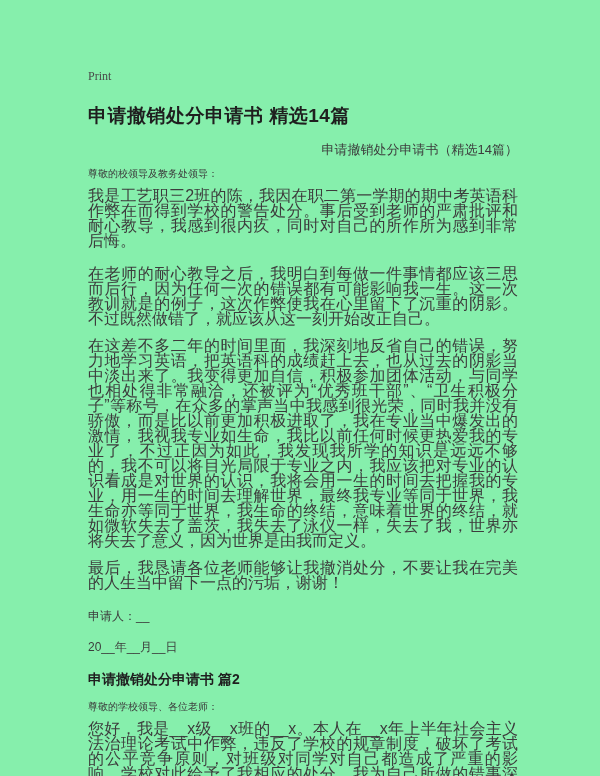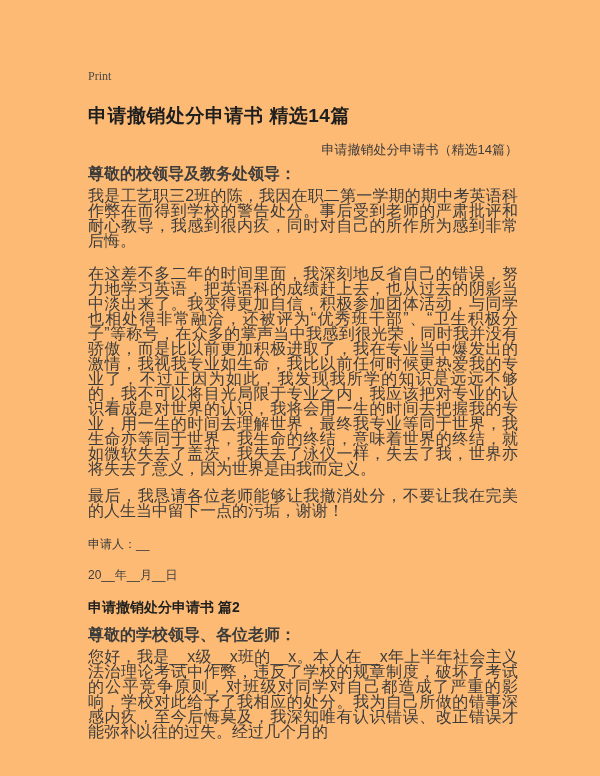--- a/index.html
+++ b/index.html
@@ -7,21 +7,21 @@
     width: 600px;
     height: 776px;
     background: #ffffff;
     font-family: "Liberation Sans", "DejaVu Sans", sans-serif;
     overflow: hidden;
   }
   .page {
     width: 600px;
     height: 776px;
     padding: 66px 82px 20px 88px;
-    background: #fdba74;
+    background: #86efac;
     color: #3c3c3c;
   }
   .print-link {
     display: inline-block;
     font-family: "Liberation Serif", "DejaVu Serif", serif;
     font-size: 12px;
     line-height: 14px;
     color: #4a4a4a;
     text-decoration: none;
     margin-bottom: 21px;
@@ -43,24 +43,23 @@
     text-align: right;
   }
   .sec-heading {
     font-size: 14px;
     line-height: 17px;
     font-weight: bold;
     color: #1f1f1f;
     margin-bottom: 11px;
   }
   .salutation {
-    font-size: 16px;
+    font-size: 10px;
     line-height: 15px;
     margin-bottom: 7px;
-    font-weight: bold;
   }
   .para {
     font-size: 16px;
     line-height: 15px;
     text-align: justify;
     margin-bottom: 12px;
     word-break: break-all;
   }
   .para.gap-lg { margin-bottom: 18px; }
   .para.closing { margin-bottom: 19px; }
@@ -80,20 +79,21 @@
 
   <h1 class="doc-title">申请撤销处分申请书 精选14篇</h1>
 
   <div class="subtitle">申请撤销处分申请书（精选14篇）</div>
 
 
   <p class="salutation">尊敬的校领导及教务处领导：</p>
 
   <p class="para gap-lg">我是工艺职三2班的陈，我因在职二第一学期的期中考英语科作弊在而得到学校的警告处分。事后受到老师的严肃批评和耐心教导，我感到很内疚，同时对自己的所作所为感到非常后悔。</p>
 
+  <p class="para">在老师的耐心教导之后，我明白到每做一件事情都应该三思而后行，因为任何一次的错误都有可能影响我一生。这一次教训就是的例子，这次作弊使我在心里留下了沉重的阴影。不过既然做错了，就应该从这一刻开始改正自己。</p>
 
   <p class="para">在这差不多二年的时间里面，我深刻地反省自己的错误，努力地学习英语，把英语科的成绩赶上去，也从过去的阴影当中淡出来了。我变得更加自信，积极参加团体活动，与同学也相处得非常融洽，还被评为“优秀班干部”、“卫生积极分子”等称号，在众多的掌声当中我感到很光荣，同时我并没有骄傲，而是比以前更加积极进取了，我在专业当中爆发出的激情，我视我专业如生命，我比以前任何时候更热爱我的专业了，不过正因为如此，我发现我所学的知识是远远不够的，我不可以将目光局限于专业之内，我应该把对专业的认识看成是对世界的认识，我将会用一生的时间去把握我的专业，用一生的时间去理解世界，最终我专业等同于世界，我生命亦等同于世界，我生命的终结，意味着世界的终结，就如微软失去了盖茨，我失去了泳仪一样，失去了我，世界亦将失去了意义，因为世界是由我而定义。</p>
 
   <p class="para closing">最后，我恳请各位老师能够让我撤消处分，不要让我在完美的人生当中留下一点的污垢，谢谢！</p>
 
   <p class="sig-line">申请人：__</p>
 
   <p class="sig-line">20__年__月__日</p>
 
   <h2 class="sec-heading second">申请撤销处分申请书 篇2</h2>

